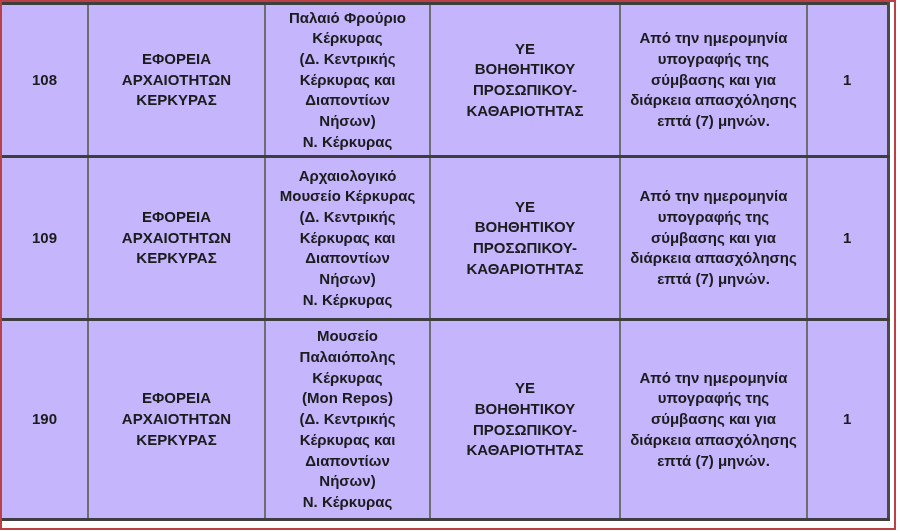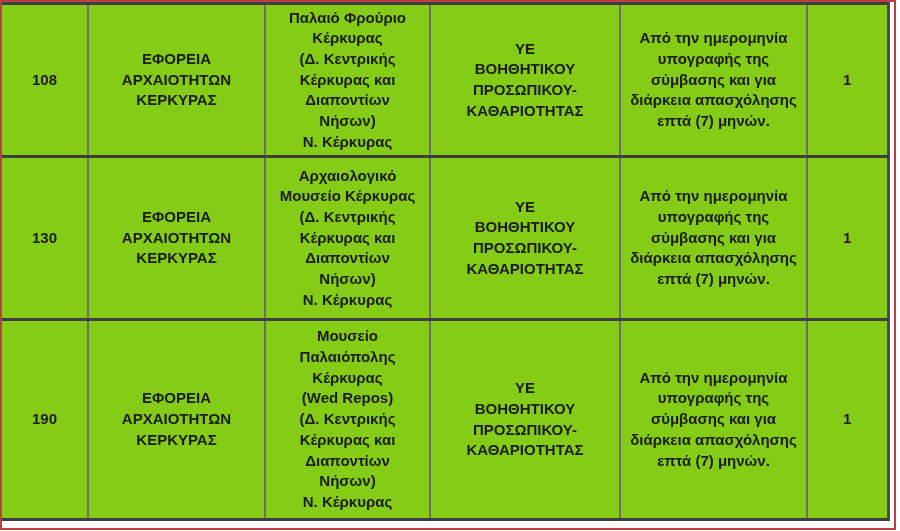--- a/index.html
+++ b/index.html
@@ -40,21 +40,21 @@
     border-bottom: 3px solid #3e3e3e;
     text-align: center;
     vertical-align: middle;
     font-weight: bold;
     font-size: 15px;
     line-height: 1.38;
     color: #1c1c1c;
     white-space: pre-line;
     padding: 2px 4px;
     box-sizing: border-box;
-    background: #84cc16;
+    background: #c4b5fd;
   }
   table.doc-table td:first-child { border-left: none; margin-left: 6px; }
   table.doc-table td:last-child { border-right: 3px solid #4a4a4a; }
   tr.row-108 { height: 153px; }
   tr.row-109 { height: 163px; }
   tr.row-110 { height: 200px; }
 </style>
 </head>
 <body>
 
@@ -87,21 +87,21 @@
 ΠΡΟΣΩΠΙΚΟΥ-
 ΚΑΘΑΡΙΟΤΗΤΑΣ</td>
         <td>Από την ημερομηνία
 υπογραφής της
 σύμβασης και για
 διάρκεια απασχόλησης
 επτά (7) μηνών.</td>
         <td>1</td>
       </tr>
       <tr class="row-109">
-        <td>130</td>
+        <td>109</td>
         <td>ΕΦΟΡΕΙΑ
 ΑΡΧΑΙΟΤΗΤΩΝ
 ΚΕΡΚΥΡΑΣ</td>
         <td>Αρχαιολογικό
 Μουσείο Κέρκυρας
 (Δ. Κεντρικής
 Κέρκυρας και
 Διαποντίων
 Νήσων)
 Ν. Κέρκυρας</td>
@@ -117,21 +117,21 @@
         <td>1</td>
       </tr>
       <tr class="row-110">
         <td>190</td>
         <td>ΕΦΟΡΕΙΑ
 ΑΡΧΑΙΟΤΗΤΩΝ
 ΚΕΡΚΥΡΑΣ</td>
         <td>Μουσείο
 Παλαιόπολης
 Κέρκυρας
-(Wed Repos)
+(Mon Repos)
 (Δ. Κεντρικής
 Κέρκυρας και
 Διαποντίων
 Νήσων)
 Ν. Κέρκυρας</td>
         <td>ΥΕ
 ΒΟΗΘΗΤΙΚΟΥ
 ΠΡΟΣΩΠΙΚΟΥ-
 ΚΑΘΑΡΙΟΤΗΤΑΣ</td>
         <td>Από την ημερομηνία

